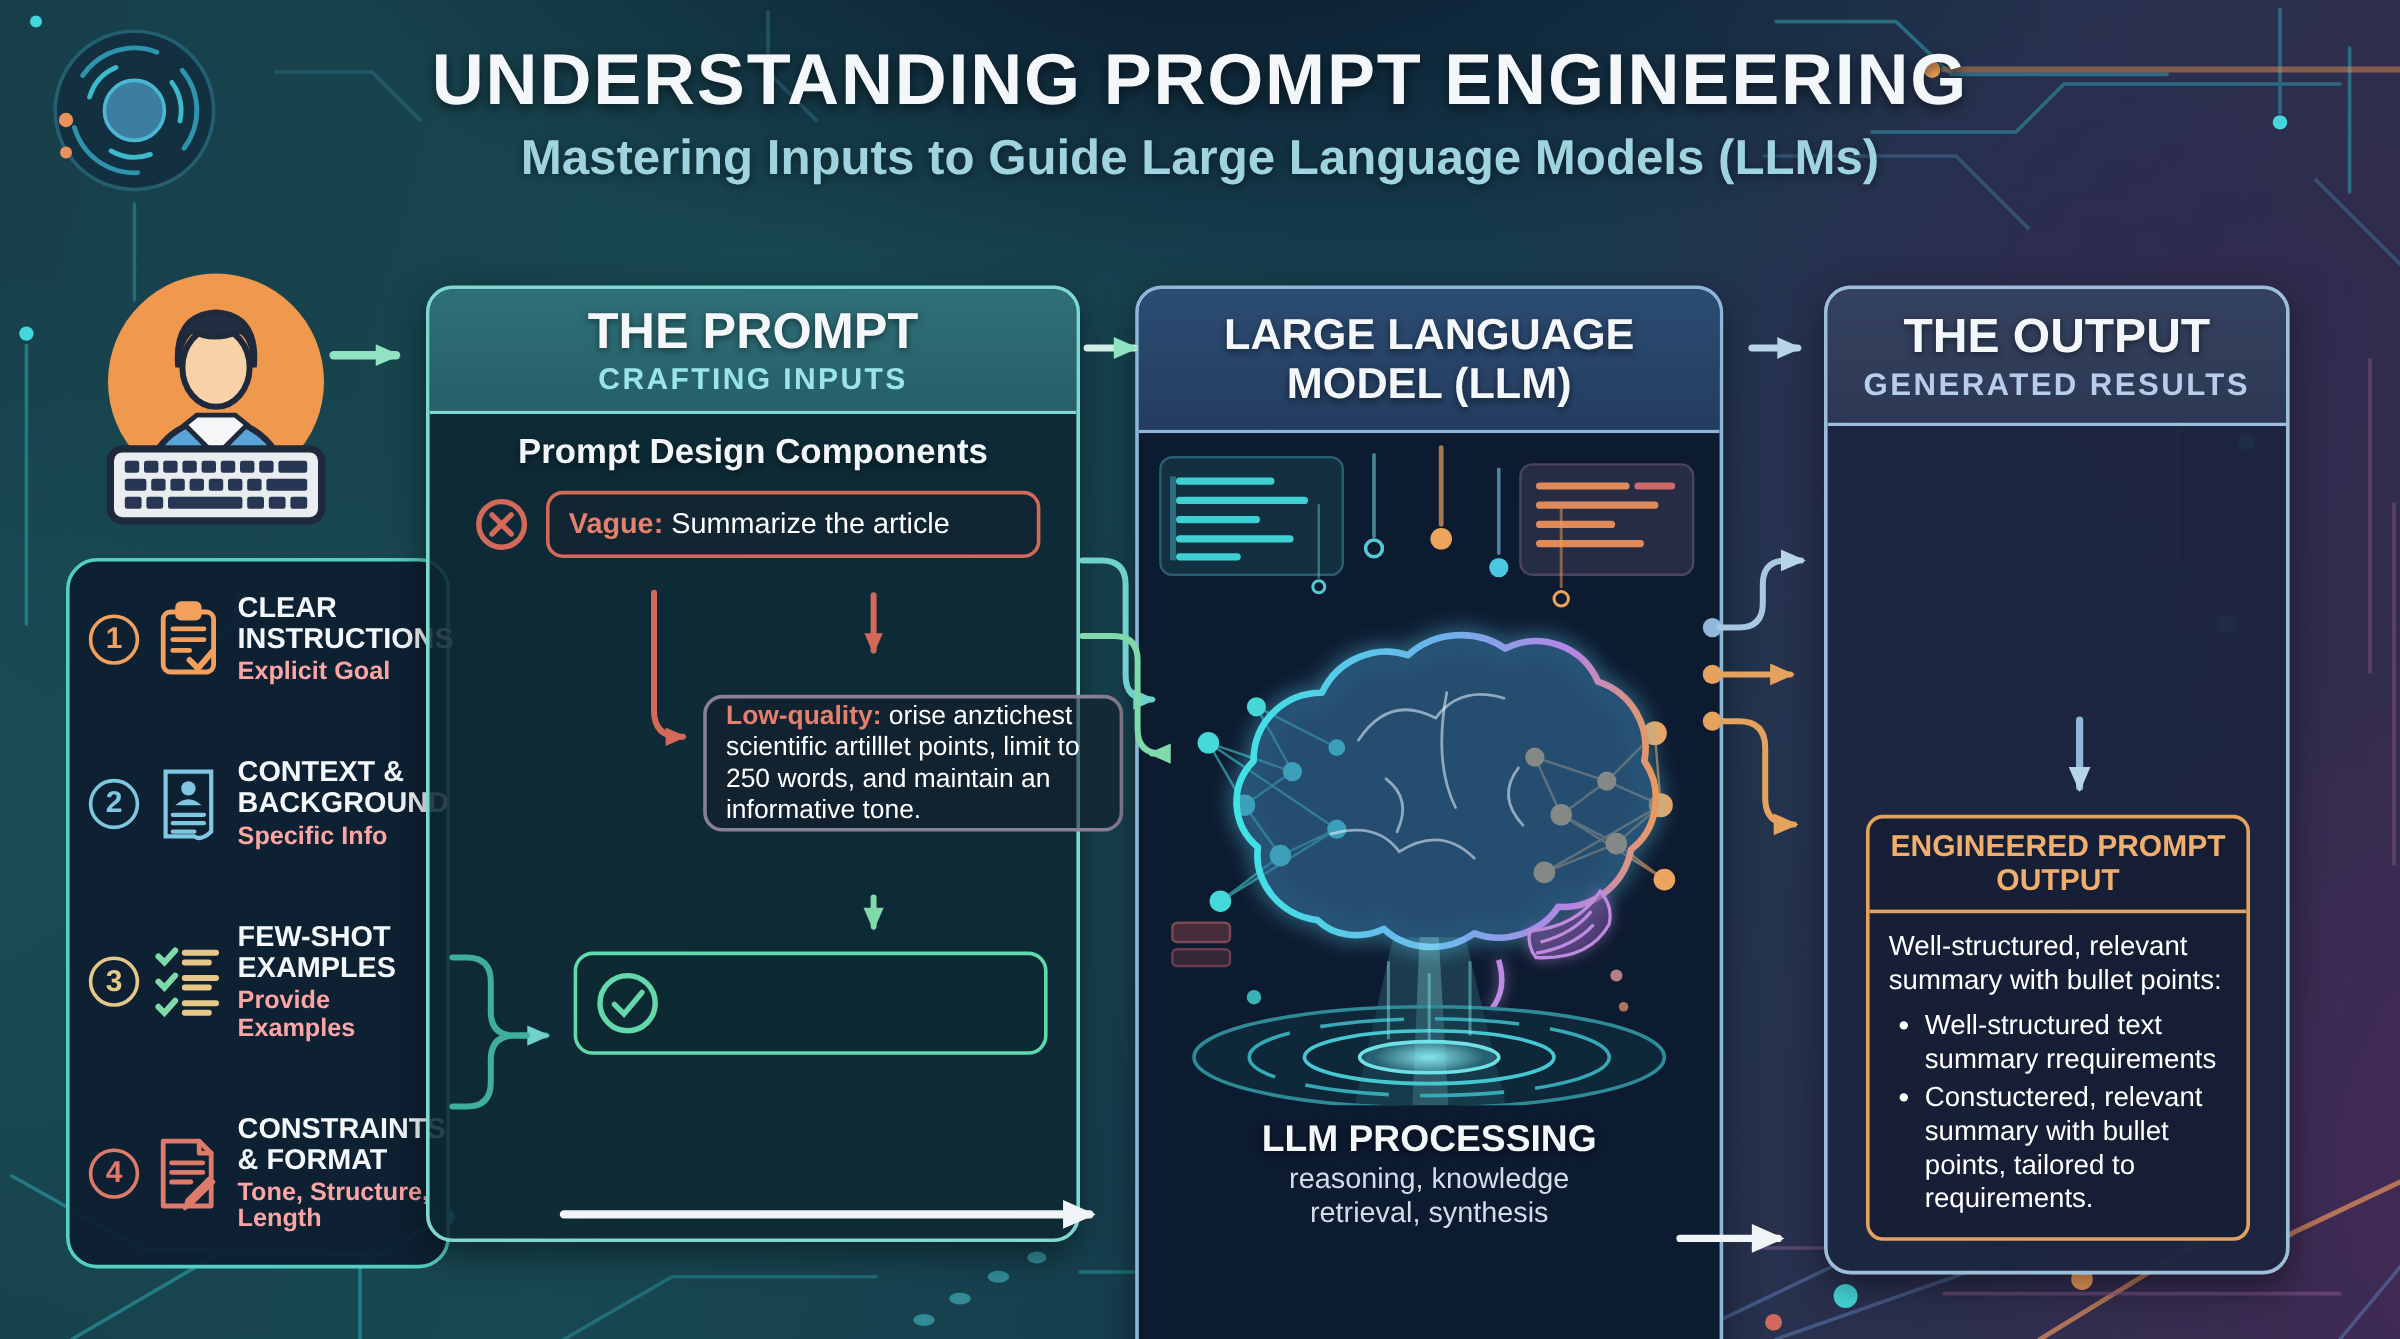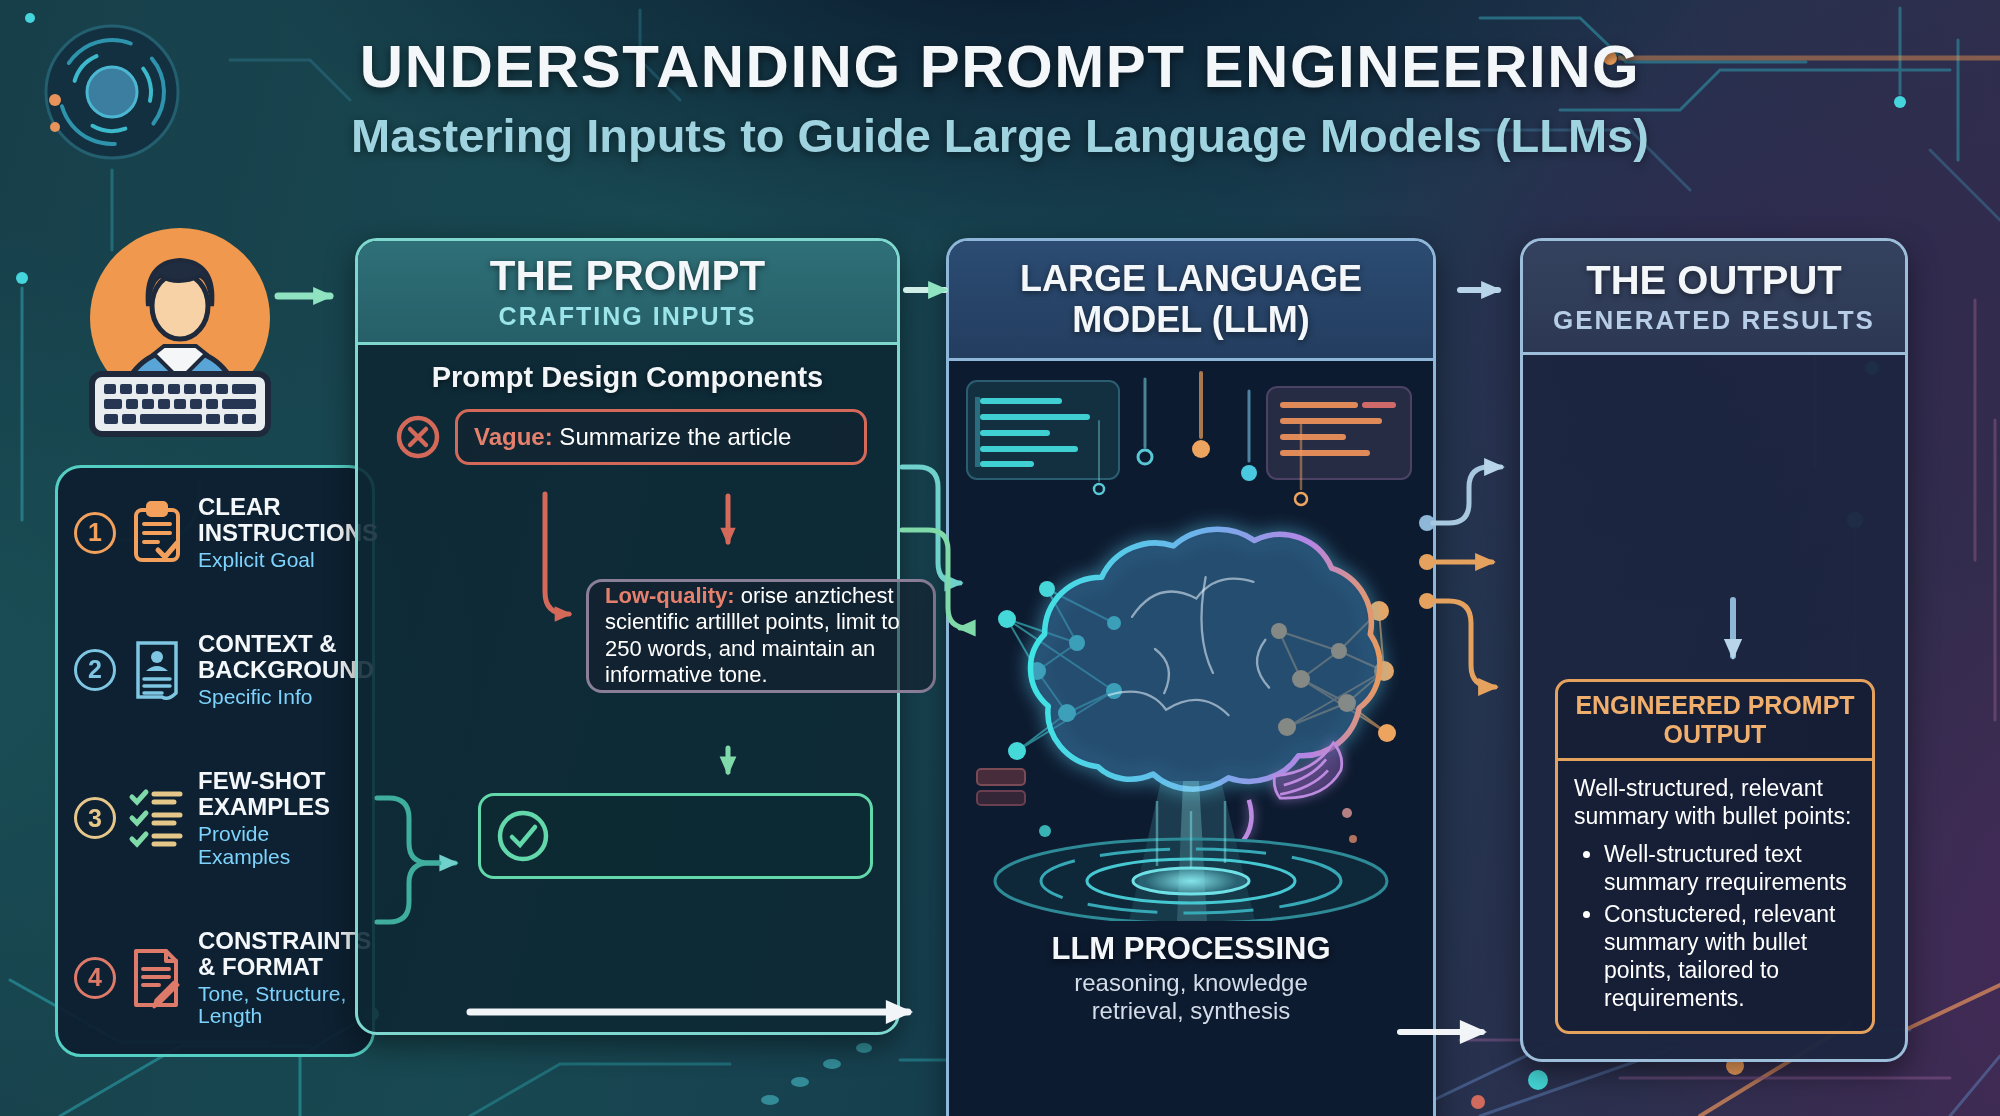--- a/index.html
+++ b/index.html
@@ -13,41 +13,41 @@
       radial-gradient(ellipse 900px 700px at -5% 60%, rgba(26,82,88,.8), rgba(26,82,88,0) 65%),
       linear-gradient(105deg,#173f4a 0%,#184851 32%,#163e4e 55%,#27314e 76%,#372b4c 100%);
   }
   #stage *{box-sizing:border-box;}
   .abs{position:absolute;}
   svg{display:block;}
 
   
   .main-title{left:0;right:0;top:32px;text-align:center;font-size:60px;font-weight:800;
     letter-spacing:1.5px;color:#f4f7f9;text-shadow:0 3px 10px rgba(0,0,0,.55);}
-  .main-subtitle{left:0;right:0;top:108px;text-align:center;font-size:47px;font-weight:700;
+  .main-subtitle{left:0;right:0;top:108px;text-align:center;font-size:41px;font-weight:700;
     color:#9fd3df;text-shadow:0 2px 8px rgba(0,0,0,.45);}
 
   
   .panel{border-radius:22px;box-shadow:0 10px 30px rgba(0,0,0,.45);}
   .panel-header{display:flex;flex-direction:column;align-items:center;justify-content:center;
     border-radius:19px 19px 0 0;text-align:center;}
   .ph-title{font-weight:800;color:#f4f7fa;text-shadow:0 2px 6px rgba(0,0,0,.5);}
   .ph-sub{font-weight:700;letter-spacing:2px;}
 
   
   #sidebar{left:55px;top:465px;width:320px;height:592px;background:rgba(13,30,48,.93);
     border:3px solid #54cfc4;border-radius:26px;padding:26px 16px;display:flex;
     flex-direction:column;justify-content:space-between;}
   .sb-item{display:flex;align-items:center;gap:10px;}
   .sb-num{width:42px;height:42px;border-radius:50%;border:3px solid;display:flex;
     align-items:center;justify-content:center;font-size:25px;font-weight:700;flex:0 0 auto;}
   .sb-icon{flex:0 0 auto;}
   .sb-text{line-height:1.08;}
   .sb-title{font-size:24px;font-weight:800;color:#f5f8fa;}
-  .sb-sub{font-size:21px;color:#7dd3fc;margin-top:3px;font-weight:400;}
+  .sb-sub{font-size:21px;color:#fca5a5;margin-top:3px;font-weight:700;}
 
   
   #prompt-panel{left:355px;top:238px;width:545px;height:797px;border:3px solid #7ed8cf;
     background:rgba(12,39,51,.88);}
   #prompt-panel .panel-header{height:104px;background:linear-gradient(180deg,#2f7078,#265f68);
     border-bottom:3px solid #7ed8cf;}
   #prompt-panel .ph-title{font-size:42px;}
   #prompt-panel .ph-sub{font-size:25px;color:#9ae4ea;margin-top:2px;}
   .pdc-heading{left:0;right:0;top:120px;text-align:center;font-size:29px;font-weight:800;
     color:#f2f6f8;text-shadow:0 2px 5px rgba(0,0,0,.5);}

